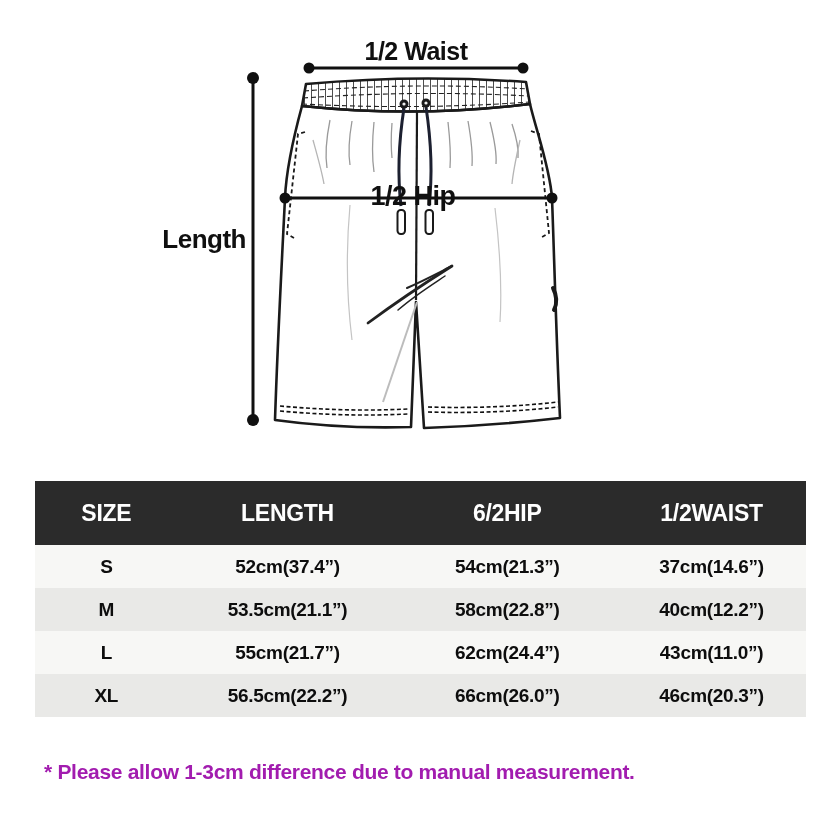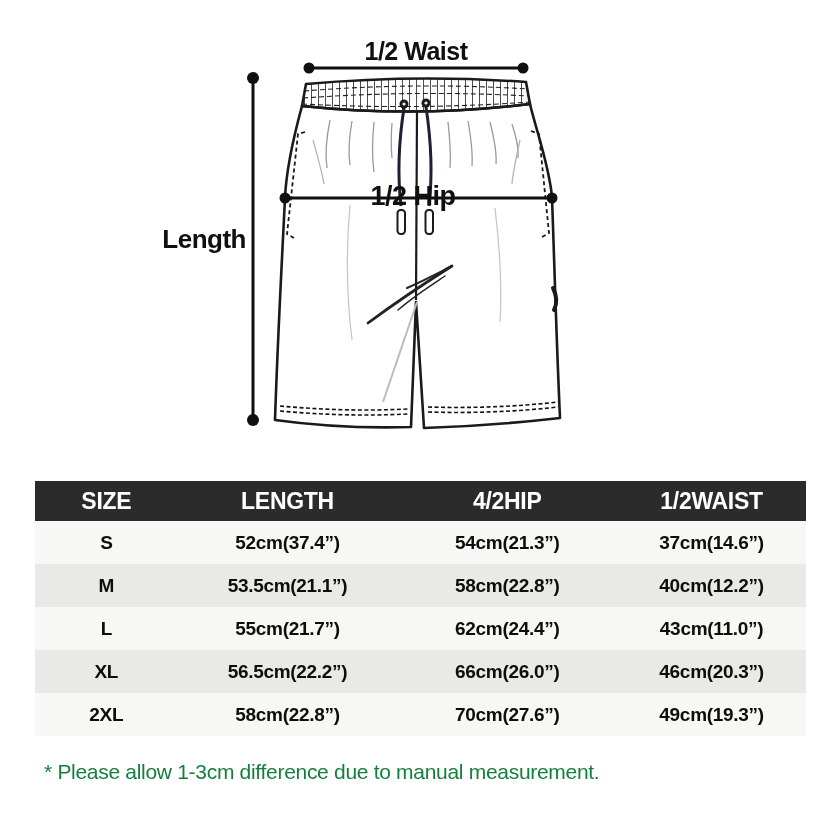--- a/index.html
+++ b/index.html
@@ -15,31 +15,31 @@
     position:absolute;left:35px;top:481px;width:771px;
     border-collapse:collapse;table-layout:fixed;
     font-weight:bold;letter-spacing:-0.3px;text-align:center;
   }
   .size-table col.c-size{width:18.5%;}
   .size-table col.c-length{width:28.5%;}
   .size-table col.c-hip{width:28.5%;}
   .size-table col.c-waist{width:24.5%;}
   .size-table thead th{
     background:#2b2b2b;color:#ffffff;height:40px;
-    font-size:23px;font-weight:bold;padding:0;
+    font-size:23px;font-weight:bold;padding:12px;
   }
   .size-table tbody td{
     height:43px;font-size:19px;padding:0;color:#0d0d0d;
   }
   .size-table tbody tr:nth-child(odd){background:#f7f7f5;}
   .size-table tbody tr:nth-child(even){background:#e9e9e7;}
   
   .footnote{
     position:absolute;left:44px;top:760px;width:740px;
-    font-size:21px;font-weight:normal;letter-spacing:-0.3px;color:#15803d;
+    font-size:21px;font-weight:bold;letter-spacing:-0.3px;color:#a21caf;
   }
 </style>
 </head>
 <body>
 
 <div class="page">
 
   <svg class="diagram-svg" viewBox="0 0 840 470">
     <defs>
       <pattern id="bandhatch" width="7" height="34" patternUnits="userSpaceOnUse">
@@ -142,21 +142,21 @@
     <colgroup>
       <col class="c-size">
         <col class="c-length">
         <col class="c-hip">
         <col class="c-waist">
     </colgroup>
     <thead>
       <tr>
         <th>SIZE</th>
         <th>LENGTH</th>
-        <th>4/2HIP</th>
+        <th>6/2HIP</th>
         <th>1/2WAIST</th>
       </tr>
     </thead>
     <tbody>
       <tr>
         <td>S</td>
         <td>52cm(37.4”)</td>
         <td>54cm(21.3”)</td>
         <td>37cm(14.6”)</td>
       </tr>
@@ -171,24 +171,18 @@
         <td>55cm(21.7”)</td>
         <td>62cm(24.4”)</td>
         <td>43cm(11.0”)</td>
       </tr>
       <tr>
         <td>XL</td>
         <td>56.5cm(22.2”)</td>
         <td>66cm(26.0”)</td>
         <td>46cm(20.3”)</td>
       </tr>
-      <tr>
-        <td>2XL</td>
-        <td>58cm(22.8”)</td>
-        <td>70cm(27.6”)</td>
-        <td>49cm(19.3”)</td>
-      </tr>
     </tbody>
   </table>
 
   <div class="footnote">* Please allow 1-3cm difference due to manual measurement.</div>
 
 </div>
 
 </body></html>

